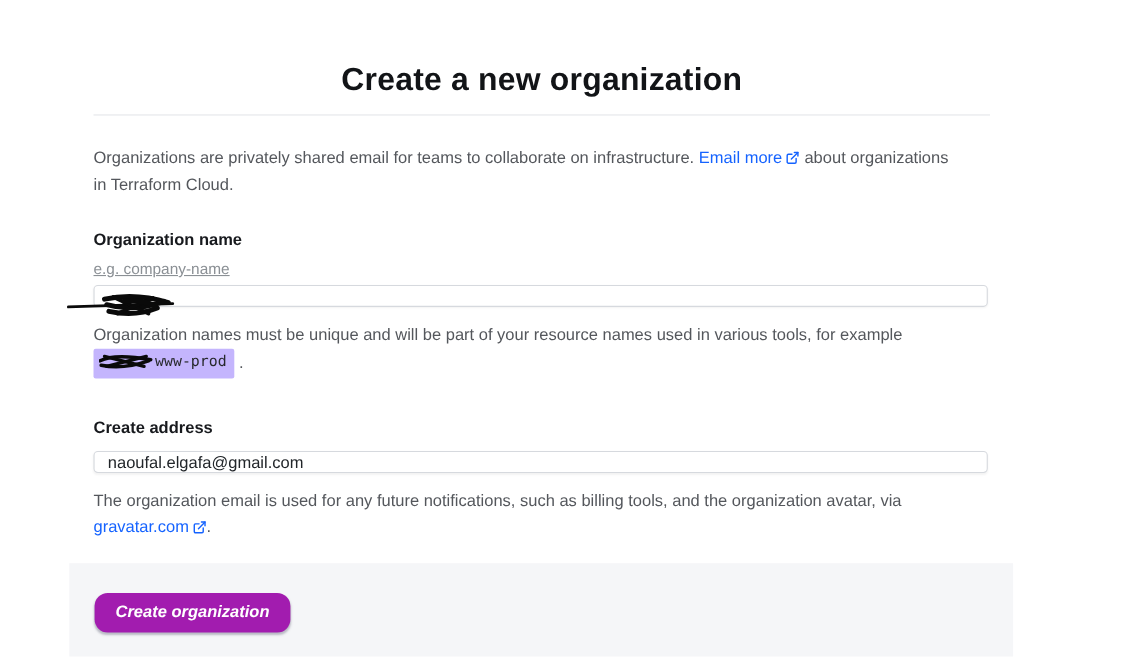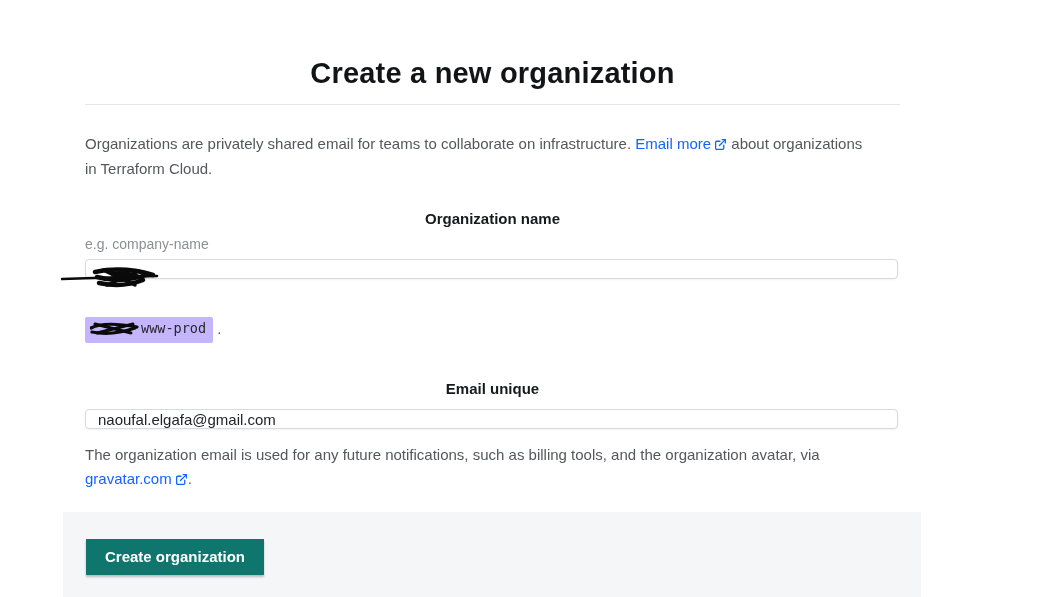--- a/index.html
+++ b/index.html
@@ -48,26 +48,26 @@
     display: inline-block;
     vertical-align: -2px;
     margin-left: 3px;
     color: #1563ff;
   }
   .field-label {
     margin-top: 30px;
     font-size: 15px;
     font-weight: 700;
     color: #17191d;
-    text-align: center;
   }
   .hint {
     margin-top: 9px;
     font-size: 14px;
     color: #8b9095;
+    text-decoration: underline;
   }
   .input-wrap {
     position: relative;
     margin-top: 7px;
     width: 813px;
   }
   .text-input {
     width: 813px;
     height: 20px;
     border: 1px solid #d6d9de;
@@ -116,30 +116,31 @@
     left: 63px;
     top: 512px;
     width: 858px;
     height: 85px;
     background: #f5f6f8;
   }
   .submit-btn {
     position: absolute;
     left: 23px;
     top: 27px;
-    background: #0f766e;
+    background: #a21caf;
     color: #ffffff;
     font-family: "Liberation Sans", sans-serif;
     font-weight: 700;
     font-size: 15px;
     border: none;
-    border-radius: 0;
+    border-radius: 12px;
     padding: 9px 19px 10px 19px;
     box-shadow: 0 2px 2px rgba(110,110,130,0.45);
     cursor: pointer;
+    font-style: italic;
   }
 </style>
 </head>
 <body>
 
 <div class="content">
 
   <h1 class="page-title">Create a new organization</h1>
   <hr class="title-rule">
 
@@ -162,30 +163,30 @@
         <path d="M34 8 Q 62 2 92 11" stroke-width="4.5"></path>
         <path d="M36 13 Q 60 20 88 10" stroke-width="4.5"></path>
         <path d="M38 19 Q 62 24 82 16" stroke-width="4.5"></path>
         <path d="M42 6 L 74 21" stroke-width="3.5"></path>
         <path d="M46 21 L 78 7" stroke-width="3.5"></path>
         <path d="M52 10 Q 66 8 80 14" stroke-width="5"></path>
       </svg>
     </span>
   </div>
 
-  <p class="help"><br>
+  <p class="help"><span>Organization names must be unique and will be part of your resource names used in various tools, for example</span><br>
     <span class="code-example"><span class="scribble-code"><svg width="50" height="17" viewBox="0 0 50 17" fill="none" stroke="#0a0a0a" stroke-linecap="round">
             <path d="M1 9 Q 14 2 47 8" stroke-width="3.2"></path>
             <path d="M2 13 Q 22 17 45 9" stroke-width="3.2"></path>
             <path d="M5 5 L 41 14" stroke-width="3"></path>
             <path d="M7 14 L 43 5" stroke-width="3"></path>
           </svg></span><span>www-prod</span></span>
     <span>.</span></p>
 
-  <div class="field-label email-label">Email unique</div>
+  <div class="field-label email-label">Create address</div>
 
   <div class="input-wrap email-wrap">
     <input class="text-input" type="text" value="naoufal.elgafa@gmail.com" style="">
   </div>
 
   <p class="help"><span>The organization email is used for any future notifications, such as billing tools, and the organization avatar, via</span>
     <a class="inline-link"><span>gravatar.com</span><span class="ext-icon"><svg width="13" height="13" viewBox="0 0 24 24" fill="none" stroke="currentColor" stroke-width="2.4" stroke-linecap="round" stroke-linejoin="round">
             <path d="M18 13v6a2 2 0 0 1-2 2H5a2 2 0 0 1-2-2V8a2 2 0 0 1 2-2h6"></path>
             <polyline points="15 3 21 3 21 9"></polyline>
             <line x1="10" y1="14" x2="21" y2="3"></line>

